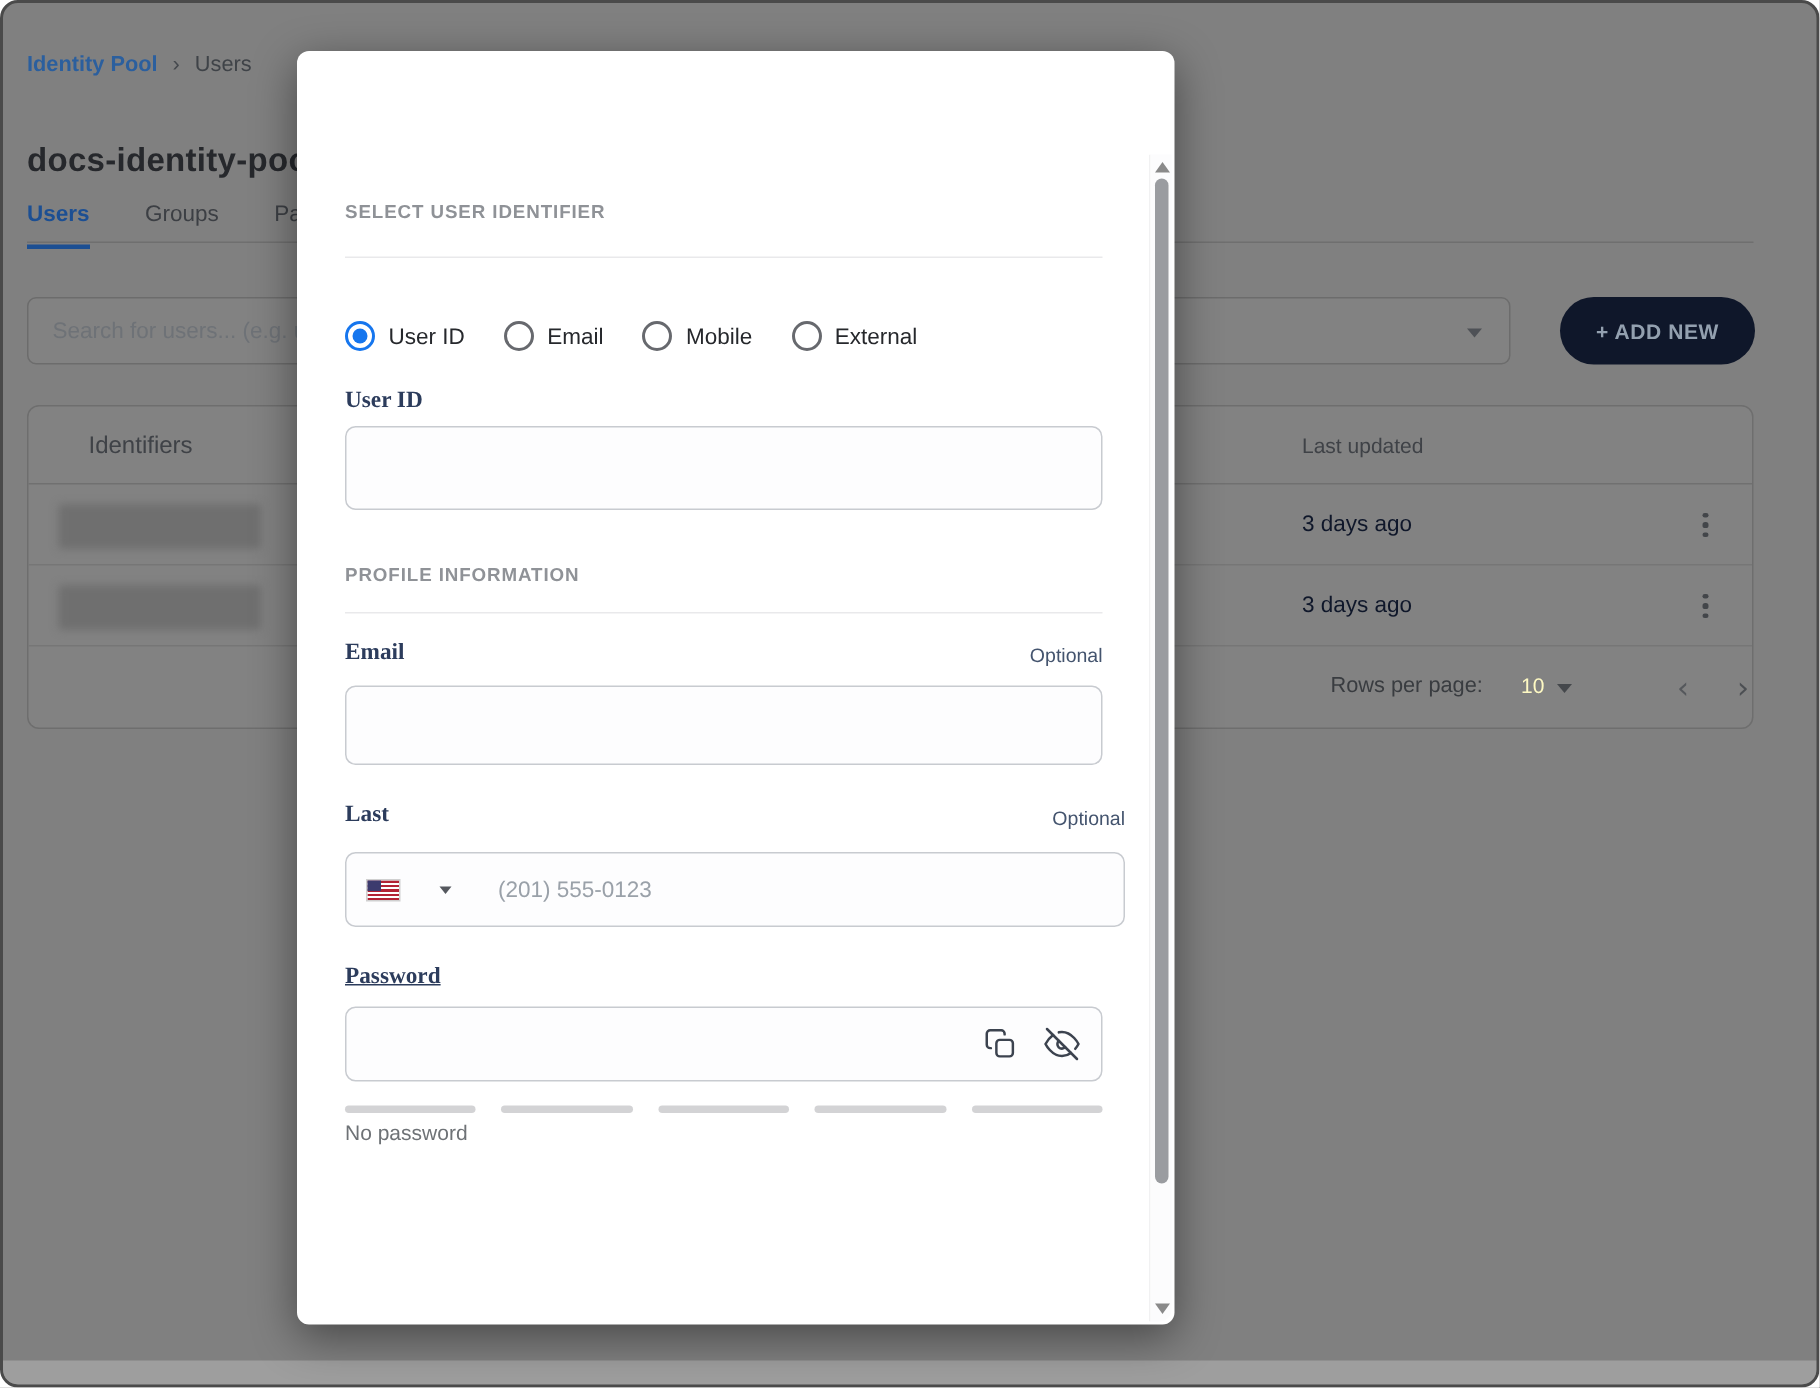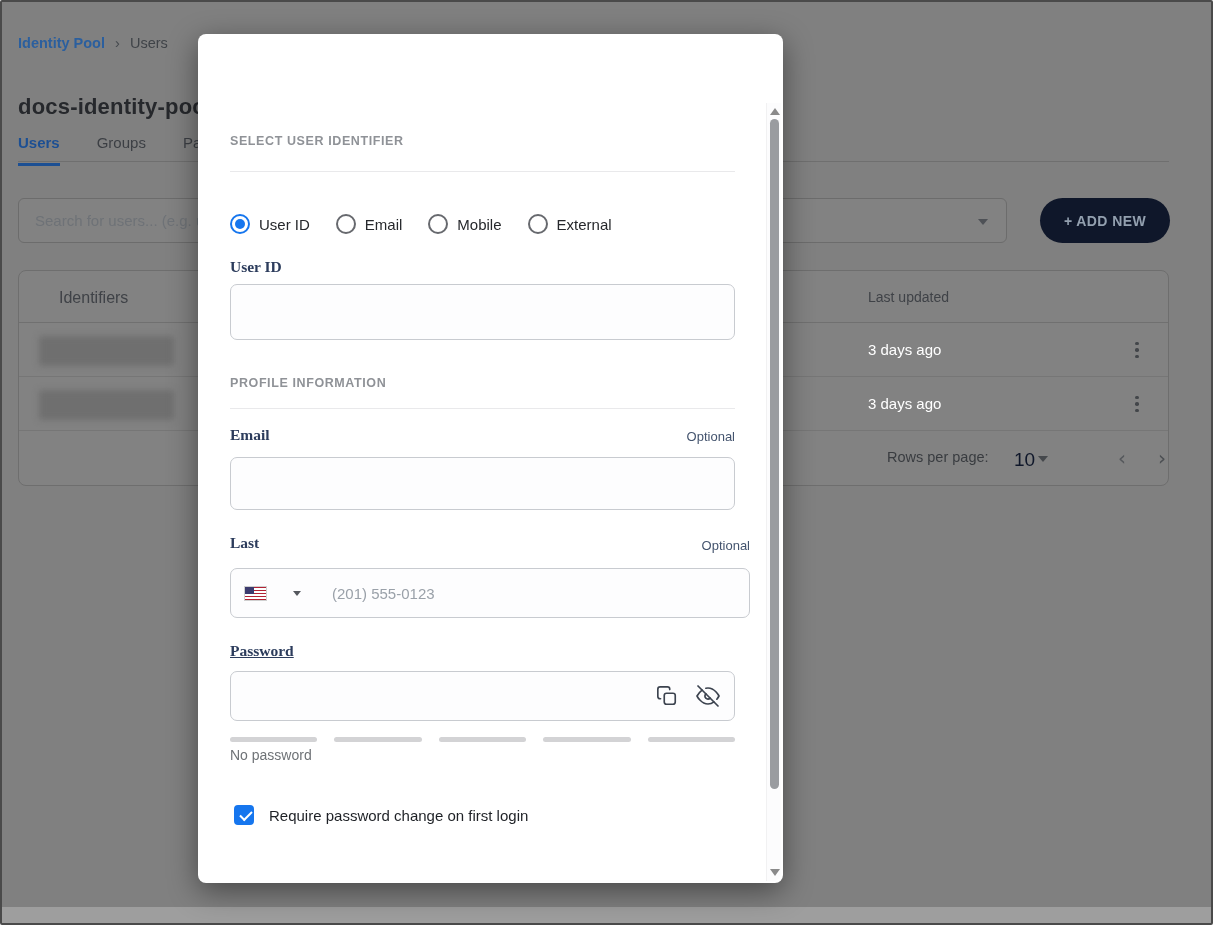--- a/index.html
+++ b/index.html
@@ -1,21 +1,21 @@
 <!DOCTYPE html>
 <html><head>
 <meta charset="utf-8">
 <style>
   * { margin:0; padding:0; box-sizing:border-box; }
   html,body { background:#fff; }
   body { font-family:"Liberation Sans", sans-serif; }
 
   .screen {
     position:relative; width:1213px; height:925px;
-    border:2px solid #4a4a4a; border-radius:2px; overflow:hidden;
+    border:2px solid #4a4a4a; border-radius:12px; overflow:hidden;
     background:#808080;
   }
 
   
   .bg-page { position:absolute; inset:0; }
   .breadcrumb { position:absolute; left:16px; top:33px; font-size:14.5px; color:#3f4348; }
   .breadcrumb .crumb-link { color:#2b5f9e; font-weight:700; }
   .breadcrumb .sep { margin:0 6px; color:#44484d; }
   .bg-title { position:absolute; left:16px; top:92px; font-size:22px; font-weight:600; color:#26282c; letter-spacing:.2px; }
   .tabs { position:absolute; left:16px; top:132px; display:flex; gap:37px; font-size:15px; color:#3c3f44; }
@@ -35,27 +35,27 @@
     border:none; border-radius:23px; cursor:pointer; }
 
   .bg-table { position:absolute; left:16px; top:268px; width:1151px; height:216px;
     background:#828282; border:1px solid #6e6e6e; border-radius:8px; }
   .t-head { position:relative; height:52px; border-bottom:1px solid #707070; }
   .t-head .c1 { position:absolute; left:40px; top:18px; font-size:16px; color:#3f4247; }
   .t-head .c2 { position:absolute; left:849px; top:18px; font-size:14px; color:#3f4247; }
   .t-row { position:relative; height:54px; border-bottom:1px solid #767676; }
   .redacted { position:absolute; left:20px; top:13px; width:135px; height:30px;
     background:#6f6f6f; filter:blur(3px); border-radius:2px; }
-  .t-row .cell-updated { position:absolute; left:849px; top:18px; font-size:15px; color:#ffffff; }
+  .t-row .cell-updated { position:absolute; left:849px; top:18px; font-size:15px; color:#0f172a; }
   .kebab { position:absolute; right:18px; top:14px; width:26px; height:26px;
     display:flex; flex-direction:column; align-items:center; justify-content:center; gap:3px; cursor:pointer; }
   .kebab i { width:3.5px; height:3.5px; border-radius:50%; background:#43464a; }
   .t-foot { position:relative; height:54px; }
   .t-foot .rpp-label { position:absolute; left:868px; top:18px; font-size:14.5px; color:#393c40; }
-  .t-foot .rpp-val { position:absolute; left:995px; top:18px; font-size:19px; color:#0f172a; }
+  .t-foot .rpp-val { position:absolute; left:995px; top:18px; font-size:14px; color:#fef9c3; }
   .t-foot .rpp-caret { position:absolute; left:1019px; top:25px; border-top-color:#45484c; }
   .pg-chev { position:absolute; top:14px; width:26px; height:26px; font-size:20px; color:#4c4f53;
     display:flex; align-items:center; justify-content:center; cursor:pointer; font-family:"DejaVu Sans",sans-serif; }
   .pg-prev { left:1090px; color:#55585c; }
   .pg-next { left:1130px; }
 
   .bottom-strip { position:absolute; left:0; right:0; bottom:0; height:16px; background:#9e9e9e; }
 
   
   .modal { position:absolute; left:196px; top:32px; width:585px; height:849px;
@@ -245,24 +245,20 @@
 
     <div class="strength-row">
       <span class="strength-seg"></span>
       <span class="strength-seg"></span>
       <span class="strength-seg"></span>
       <span class="strength-seg"></span>
       <span class="strength-seg"></span>
     </div>
     <div class="strength-label">No password</div>
 
-    <label class="cb-row">
-      <span class="cb on"></span>
-      <span class="cb-label">Require password change on first login</span>
-    </label>
 
     <div class="scroll-track">
       <span class="scroll-up"></span>
       <span class="scroll-thumb"></span>
       <span class="scroll-down"></span>
     </div>
   </div>
 
 </div>
 

